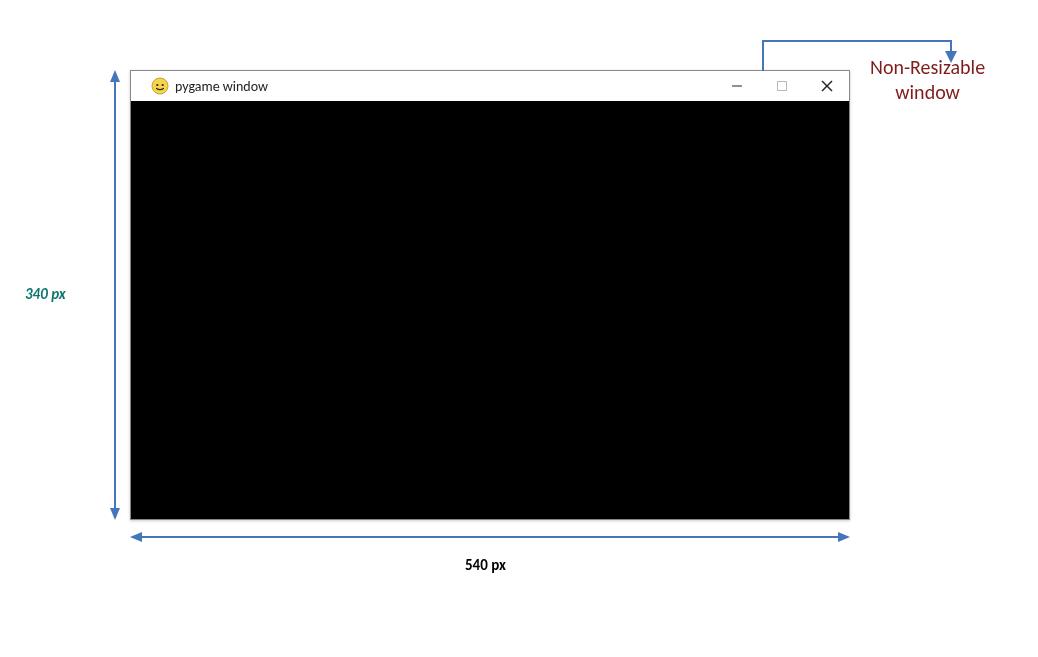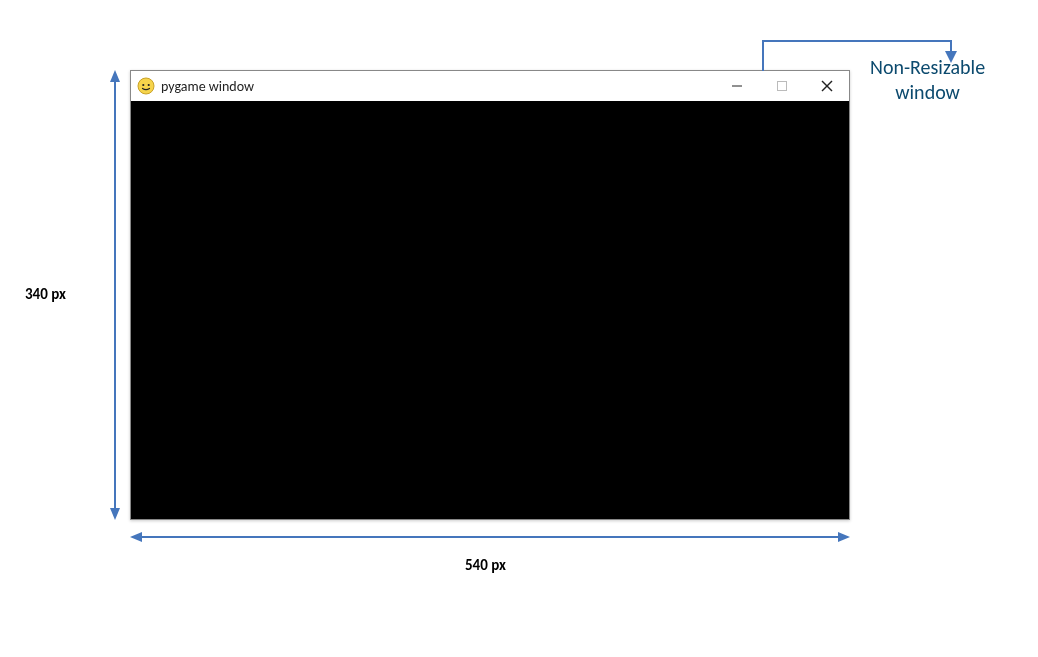--- a/index.html
+++ b/index.html
@@ -20,21 +20,21 @@
       border: 1px solid #888;
       display: flex;
       flex-direction: column;
       box-shadow: 0 1px 3px rgba(0,0,0,0.2);
     }
     .titlebar {
       height: 30px;
       background: #ffffff;
       display: flex;
       align-items: center;
-      padding-left: 6px;
+      padding-left: 20px;
       position: relative;
     }
     .titlebar-icon {
       width: 18px;
       height: 18px;
       margin-right: 6px;
     }
     .titlebar-title {
       font-size: 14px;
       color: #222;
@@ -67,21 +67,22 @@
       top: 70px;
       height: 450px;
       width: 26px;
     }
     .dim-v-label {
       position: absolute;
       left: 25px;
       top: 285px;
       font-size: 15px;
       font-weight: 600;
-      color: #000000;
+      color: #0f766e;
+      font-style: italic;
     }
 
     .dim-h {
       position: absolute;
       left: 130px;
       top: 524px;
       width: 720px;
       height: 26px;
     }
     .dim-h-label {
@@ -93,21 +94,21 @@
       color: #000;
       text-align: center;
     }
 
     
     .callout-label {
       position: absolute;
       left: 870px;
       top: 55px;
       font-size: 20px;
-      color: #0c4a6e;
+      color: #7f1d1d;
       text-align: center;
       line-height: 1.25;
     }
     .callout-arrow {
       position: absolute;
       left: 759px;
       top: 33px;
       width: 200px;
       height: 55px;
     }

